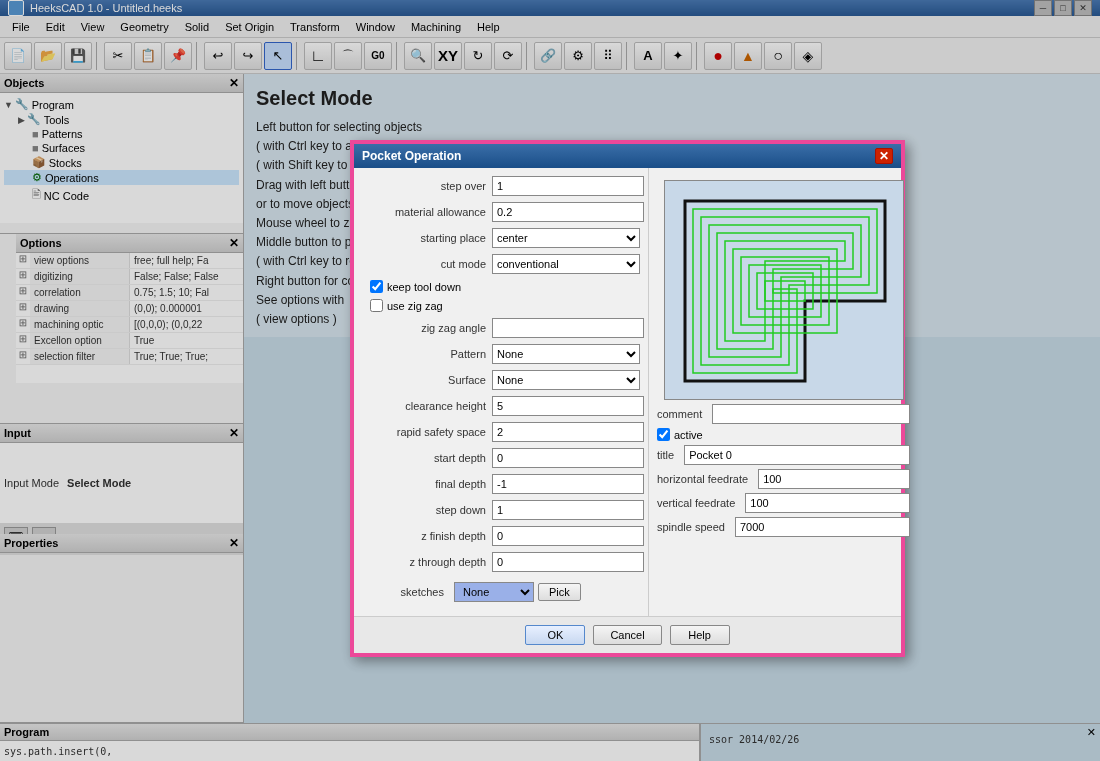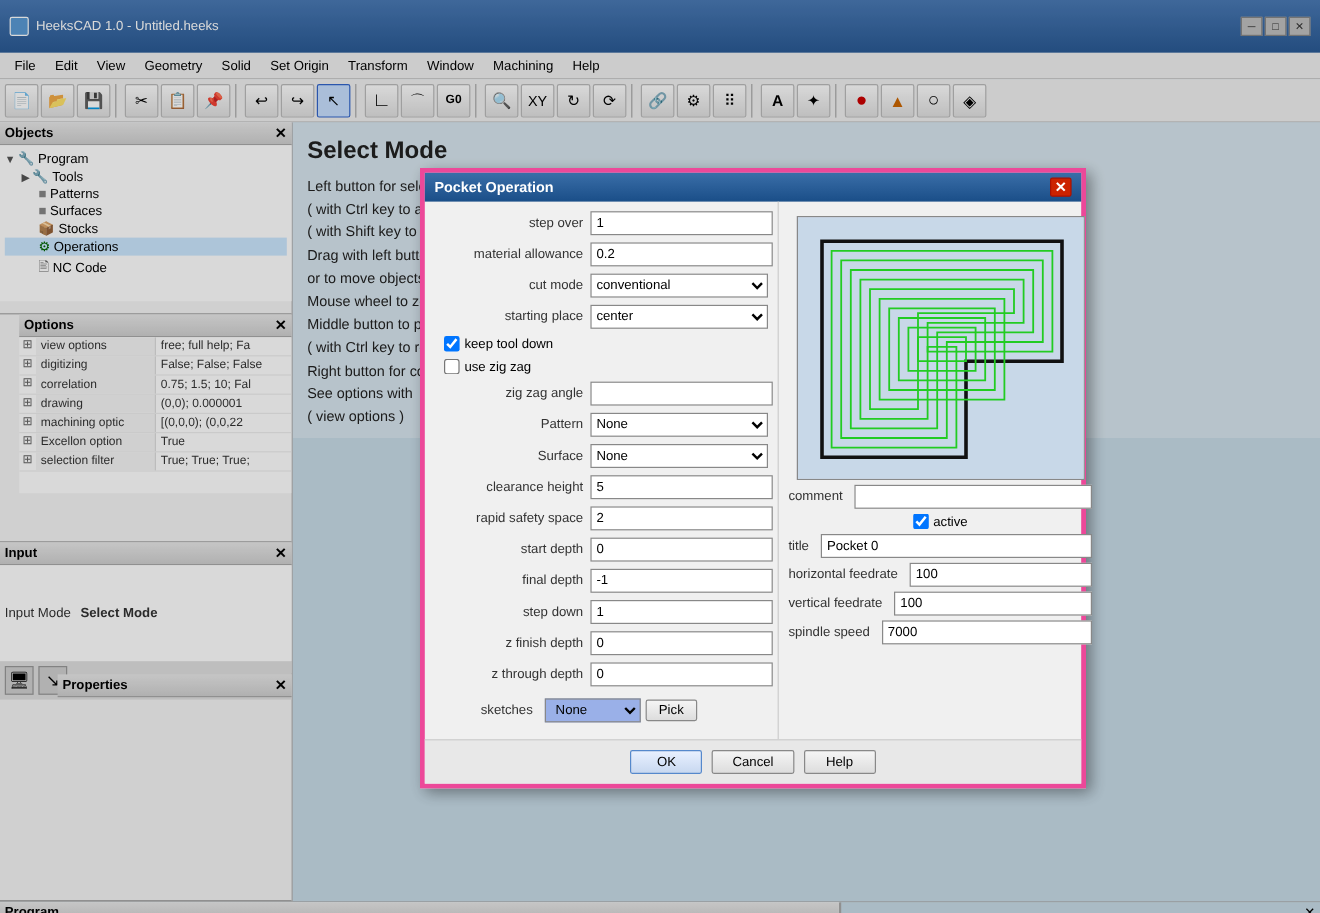--- a/index.html
+++ b/index.html
@@ -1,19 +1,19 @@
 <!DOCTYPE html>
 <html><head>
   <meta charset="utf-8">
   <style>
     * { box-sizing: border-box; margin: 0; padding: 0; }
     body { font-family: 'Segoe UI', Tahoma, sans-serif; font-size: 11px; background: #d4e8f0; overflow: hidden; width: 1100px; height: 761px; }
 
     
-    #titlebar { background: linear-gradient(to bottom, #4a7ab5, #2a5a95); color: white; height: 44px; display: flex; align-items: center; justify-content: space-between; padding: 5px 8px; }
+    #titlebar { background: linear-gradient(to bottom, #4a7ab5, #2a5a95); color: white; height: 16px; display: flex; align-items: center; justify-content: space-between; padding: 5px 8px; }
     #titlebar-left { display: flex; align-items: center; gap: 6px; }
     #titlebar-icon { width: 16px; height: 16px; background: #5a9ad5; border: 1px solid #fff; border-radius: 2px; }
     #titlebar-controls { display: flex; gap: 2px; }
     .title-btn { width: 18px; height: 16px; border: 1px solid #888; background: #c0c0c0; font-size: 9px; display: flex; align-items: center; justify-content: center; cursor: pointer; color: #333; }
 
     
     #menubar { background: #f0f0f0; height: 22px; display: flex; align-items: center; padding: 0 4px; border-bottom: 1px solid #ccc; }
     .menu-item { padding: 2px 8px; cursor: pointer; font-size: 11px; }
 
     
@@ -43,21 +43,21 @@
     .opt-expand { width: 14px; text-align: center; color: #666; }
 
     #input-panel { height: 110px; border-bottom: 1px solid #aaa; }
     #input-content { padding: 4px; background: white; height: 80px; display: flex; align-items: center; gap: 8px; }
     .input-label { font-size: 11px; color: #333; }
     .input-value { font-size: 11px; color: #333; font-weight: bold; }
 
     #canvas-icons { padding: 4px; display: flex; gap: 4px; background: #e0e0e0; }
     .canvas-icon-btn { width: 24px; height: 24px; border: 1px solid #999; background: #d0d0d0; display: flex; align-items: center; justify-content: center; cursor: pointer; font-size: 14px; }
 
-    #properties-panel { flex: 1; padding-left: 48px; }
+    #properties-panel { flex: 1; }
 
     
     #center { flex: 1; position: relative; background: #c8dce8; overflow: hidden; }
     #select-mode-text { position: absolute; top: 0; left: 0; right: 0; padding: 8px 12px; font-size: 12px; line-height: 1.6; color: #222; background: rgba(255,255,255,0.3); }
     #select-mode-text h2 { font-size: 20px; font-weight: bold; margin-bottom: 4px; }
 
     
     #bottom-panels { display: flex; height: 180px; border-top: 1px solid #aaa; }
     #program-panel { flex: 1; border-right: 1px solid #aaa; background: white; }
     #program-header { background: linear-gradient(to bottom, #e8e8e8, #d0d0d0); border-bottom: 1px solid #aaa; padding: 2px 4px; font-weight: bold; font-size: 11px; }
@@ -82,21 +82,21 @@
     .form-check { display: flex; align-items: center; margin-bottom: 6px; font-size: 11px; gap: 4px; padding-left: 8px; }
     .check-disabled { opacity: 0.5; }
 
     
     #cam-preview { width: 240px; height: 220px; background: #d0d8e8; border: 1px solid #888; margin: 4px auto; position: relative; overflow: hidden; }
 
     .dialog-section { margin-top: 4px; }
     .field-row { display: flex; align-items: center; margin-bottom: 4px; font-size: 11px; }
     .field-label { color: #333; padding-right: 6px; white-space: nowrap; }
     .field-input { flex: 1; height: 20px; border: 1px solid #888; background: white; padding: 1px 4px; font-size: 11px; }
-    .field-check { display: flex; align-items: center; gap: 4px; margin-bottom: 4px; font-size: 11px; justify-content: center; }
+    .field-check { display: flex; align-items: center; gap: 4px; margin-bottom: 4px; font-size: 11px; }
 
     #dialog-buttons { display: flex; justify-content: center; gap: 8px; padding: 8px; border-top: 1px solid #ccc; background: #e8e8e8; }
     .dlg-btn { padding: 3px 16px; border: 1px solid #888; background: linear-gradient(to bottom, #f5f5f5, #ddd); font-size: 11px; cursor: pointer; min-width: 60px; border-radius: 2px; }
     .dlg-btn-ok { border-color: #5588cc; background: linear-gradient(to bottom, #e8f0ff, #c8d8f0); }
 
     .sketch-row { display: flex; align-items: center; margin-bottom: 0; font-size: 11px; gap: 4px; padding: 4px 8px 6px; }
     .sketch-select { height: 20px; border: 1px solid #888; background: #9ab0e8; padding: 1px 4px; font-size: 11px; width: 80px; }
     .sketch-pick-btn { padding: 2px 10px; border: 1px solid #888; background: linear-gradient(to bottom, #f5f5f5, #ddd); font-size: 11px; cursor: pointer; border-radius: 2px; }
 
     
@@ -141,21 +141,21 @@
   <div class="tb-sep"></div>
   <div class="tb-btn">↩</div>
   <div class="tb-btn">↪</div>
   <div class="tb-btn" style="background:#c8e0ff; border-color:#3366cc;">↖</div>
   <div class="tb-sep"></div>
   <div class="tb-btn" style="font-size:16px;">∟</div>
   <div class="tb-btn">⌒</div>
   <div class="tb-btn" style="font-size:10px;font-weight:bold;">G0</div>
   <div class="tb-sep"></div>
   <div class="tb-btn">🔍</div>
-  <div class="tb-btn" style="font-size:12px;font-weight:normal;">XY</div>
+  <div class="tb-btn" style="font-size:15px;font-weight:bold;">XY</div>
   <div class="tb-btn">↻</div>
   <div class="tb-btn">⟳</div>
   <div class="tb-sep"></div>
   <div class="tb-btn">🔗</div>
   <div class="tb-btn">⚙</div>
   <div class="tb-btn">⠿</div>
   <div class="tb-sep"></div>
   <div class="tb-btn" style="font-weight:bold;font-size:13px;">A</div>
   <div class="tb-btn">✦</div>
   <div class="tb-sep"></div>
@@ -335,31 +335,31 @@
       <div id="dialog-left">
         <div class="form-row">
           <span class="form-label">step over</span>
           <input class="form-input" value="1" style="">
         </div>
         <div class="form-row">
           <span class="form-label">material allowance</span>
           <input class="form-input" value="0.2" style="">
         </div>
         <div class="form-row">
+          <span class="form-label">starting place</span>
+          <select class="form-select">
+            <option>center</option>
+            <option>boundary</option>
+          </select>
+        </div>
+        <div class="form-row">
           <span class="form-label">cut mode</span>
           <select class="form-select">
             <option>conventional</option>
             <option>climb</option>
-          </select>
-        </div>
-        <div class="form-row">
-          <span class="form-label">starting place</span>
-          <select class="form-select">
-            <option>center</option>
-            <option>boundary</option>
           </select>
         </div>
         <div class="form-check">
           <input type="checkbox" checked="" style="">
           <span>keep tool down</span>
         </div>
         <div class="form-check">
           <input type="checkbox" style="">
           <span>use zig zag</span>
         </div>

